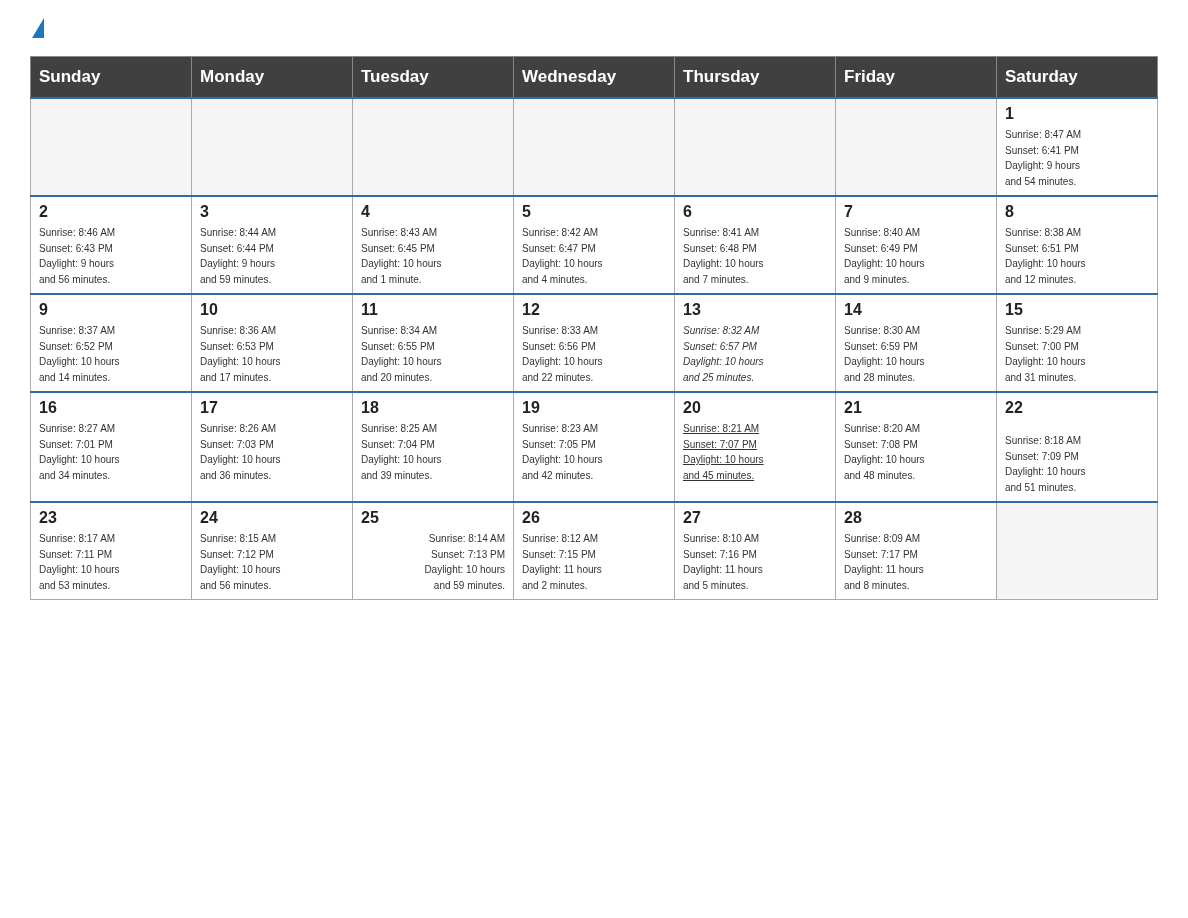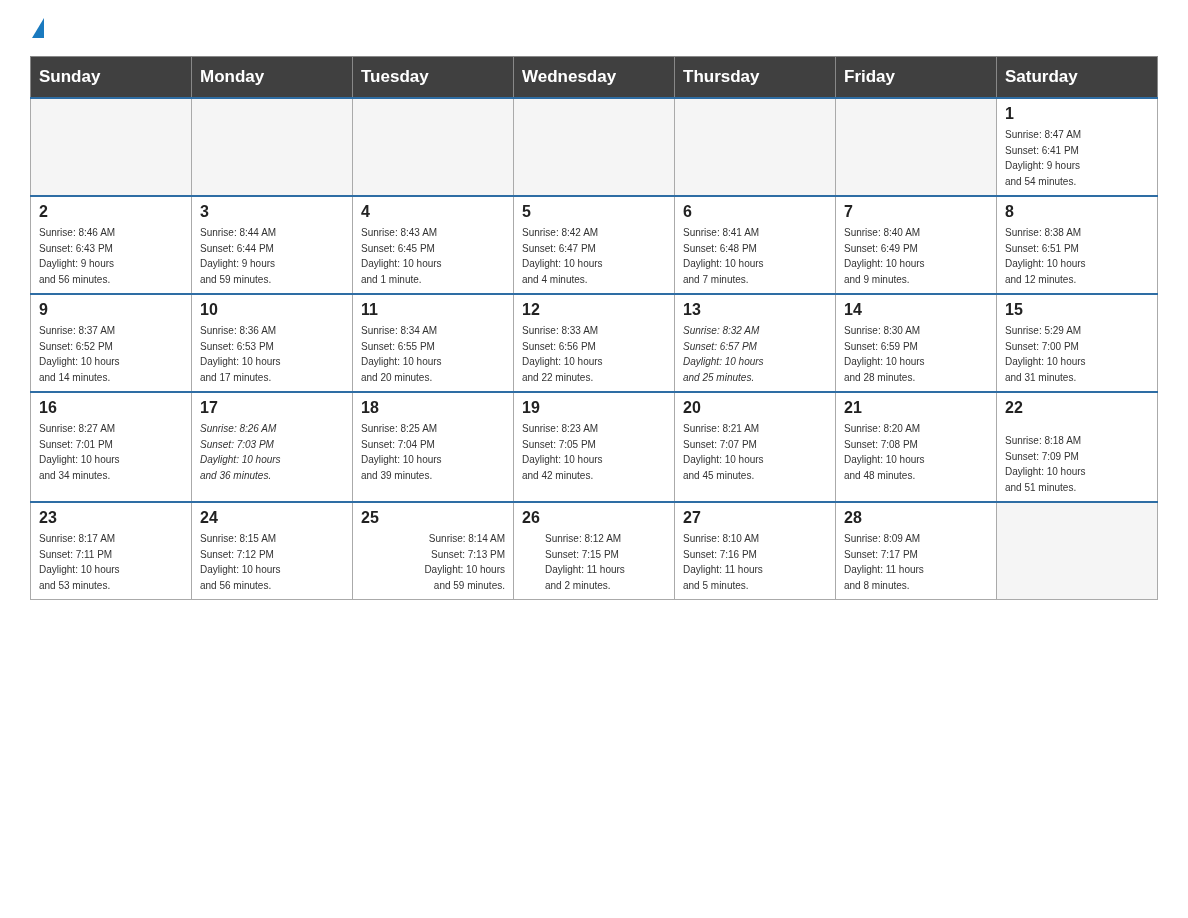--- a/index.html
+++ b/index.html
@@ -254,42 +254,42 @@
       <tr class="week-row">
         <td>
           <span class="day-number">16</span>
           <div class="day-info" style="white-space: pre-line;">Sunrise: 8:27 AM
 Sunset: 7:01 PM
 Daylight: 10 hours
 and 34 minutes.</div>
         </td>
         <td>
           <span class="day-number">17</span>
-          <div class="day-info" style="white-space: pre-line; font-style: italic;">Sunrise: 8:26 AM
+          <div class="day-info" style="white-space: pre-line;">Sunrise: 8:26 AM
 Sunset: 7:03 PM
 Daylight: 10 hours
 and 36 minutes.</div>
         </td>
         <td>
           <span class="day-number">18</span>
           <div class="day-info" style="white-space: pre-line;">Sunrise: 8:25 AM
 Sunset: 7:04 PM
 Daylight: 10 hours
 and 39 minutes.</div>
         </td>
         <td>
           <span class="day-number">19</span>
           <div class="day-info" style="white-space: pre-line;">Sunrise: 8:23 AM
 Sunset: 7:05 PM
 Daylight: 10 hours
 and 42 minutes.</div>
         </td>
         <td>
           <span class="day-number">20</span>
-          <div class="day-info" style="white-space: pre-line;">Sunrise: 8:21 AM
+          <div class="day-info" style="white-space: pre-line; text-decoration: underline;">Sunrise: 8:21 AM
 Sunset: 7:07 PM
 Daylight: 10 hours
 and 45 minutes.</div>
         </td>
         <td>
           <span class="day-number">21</span>
           <div class="day-info" style="white-space: pre-line;">Sunrise: 8:20 AM
 Sunset: 7:08 PM
 Daylight: 10 hours
 and 48 minutes.</div>
@@ -319,21 +319,21 @@
         </td>
         <td>
           <span class="day-number">25</span>
           <div class="day-info" style="white-space: pre-line; text-align: right;">Sunrise: 8:14 AM
 Sunset: 7:13 PM
 Daylight: 10 hours
 and 59 minutes.</div>
         </td>
         <td>
           <span class="day-number">26</span>
-          <div class="day-info" style="white-space: pre-line; margin-left: 23px;">Sunrise: 8:12 AM
+          <div class="day-info" style="white-space: pre-line;">Sunrise: 8:12 AM
 Sunset: 7:15 PM
 Daylight: 11 hours
 and 2 minutes.</div>
         </td>
         <td>
           <span class="day-number">27</span>
           <div class="day-info" style="white-space: pre-line;">Sunrise: 8:10 AM
 Sunset: 7:16 PM
 Daylight: 11 hours
 and 5 minutes.</div>

